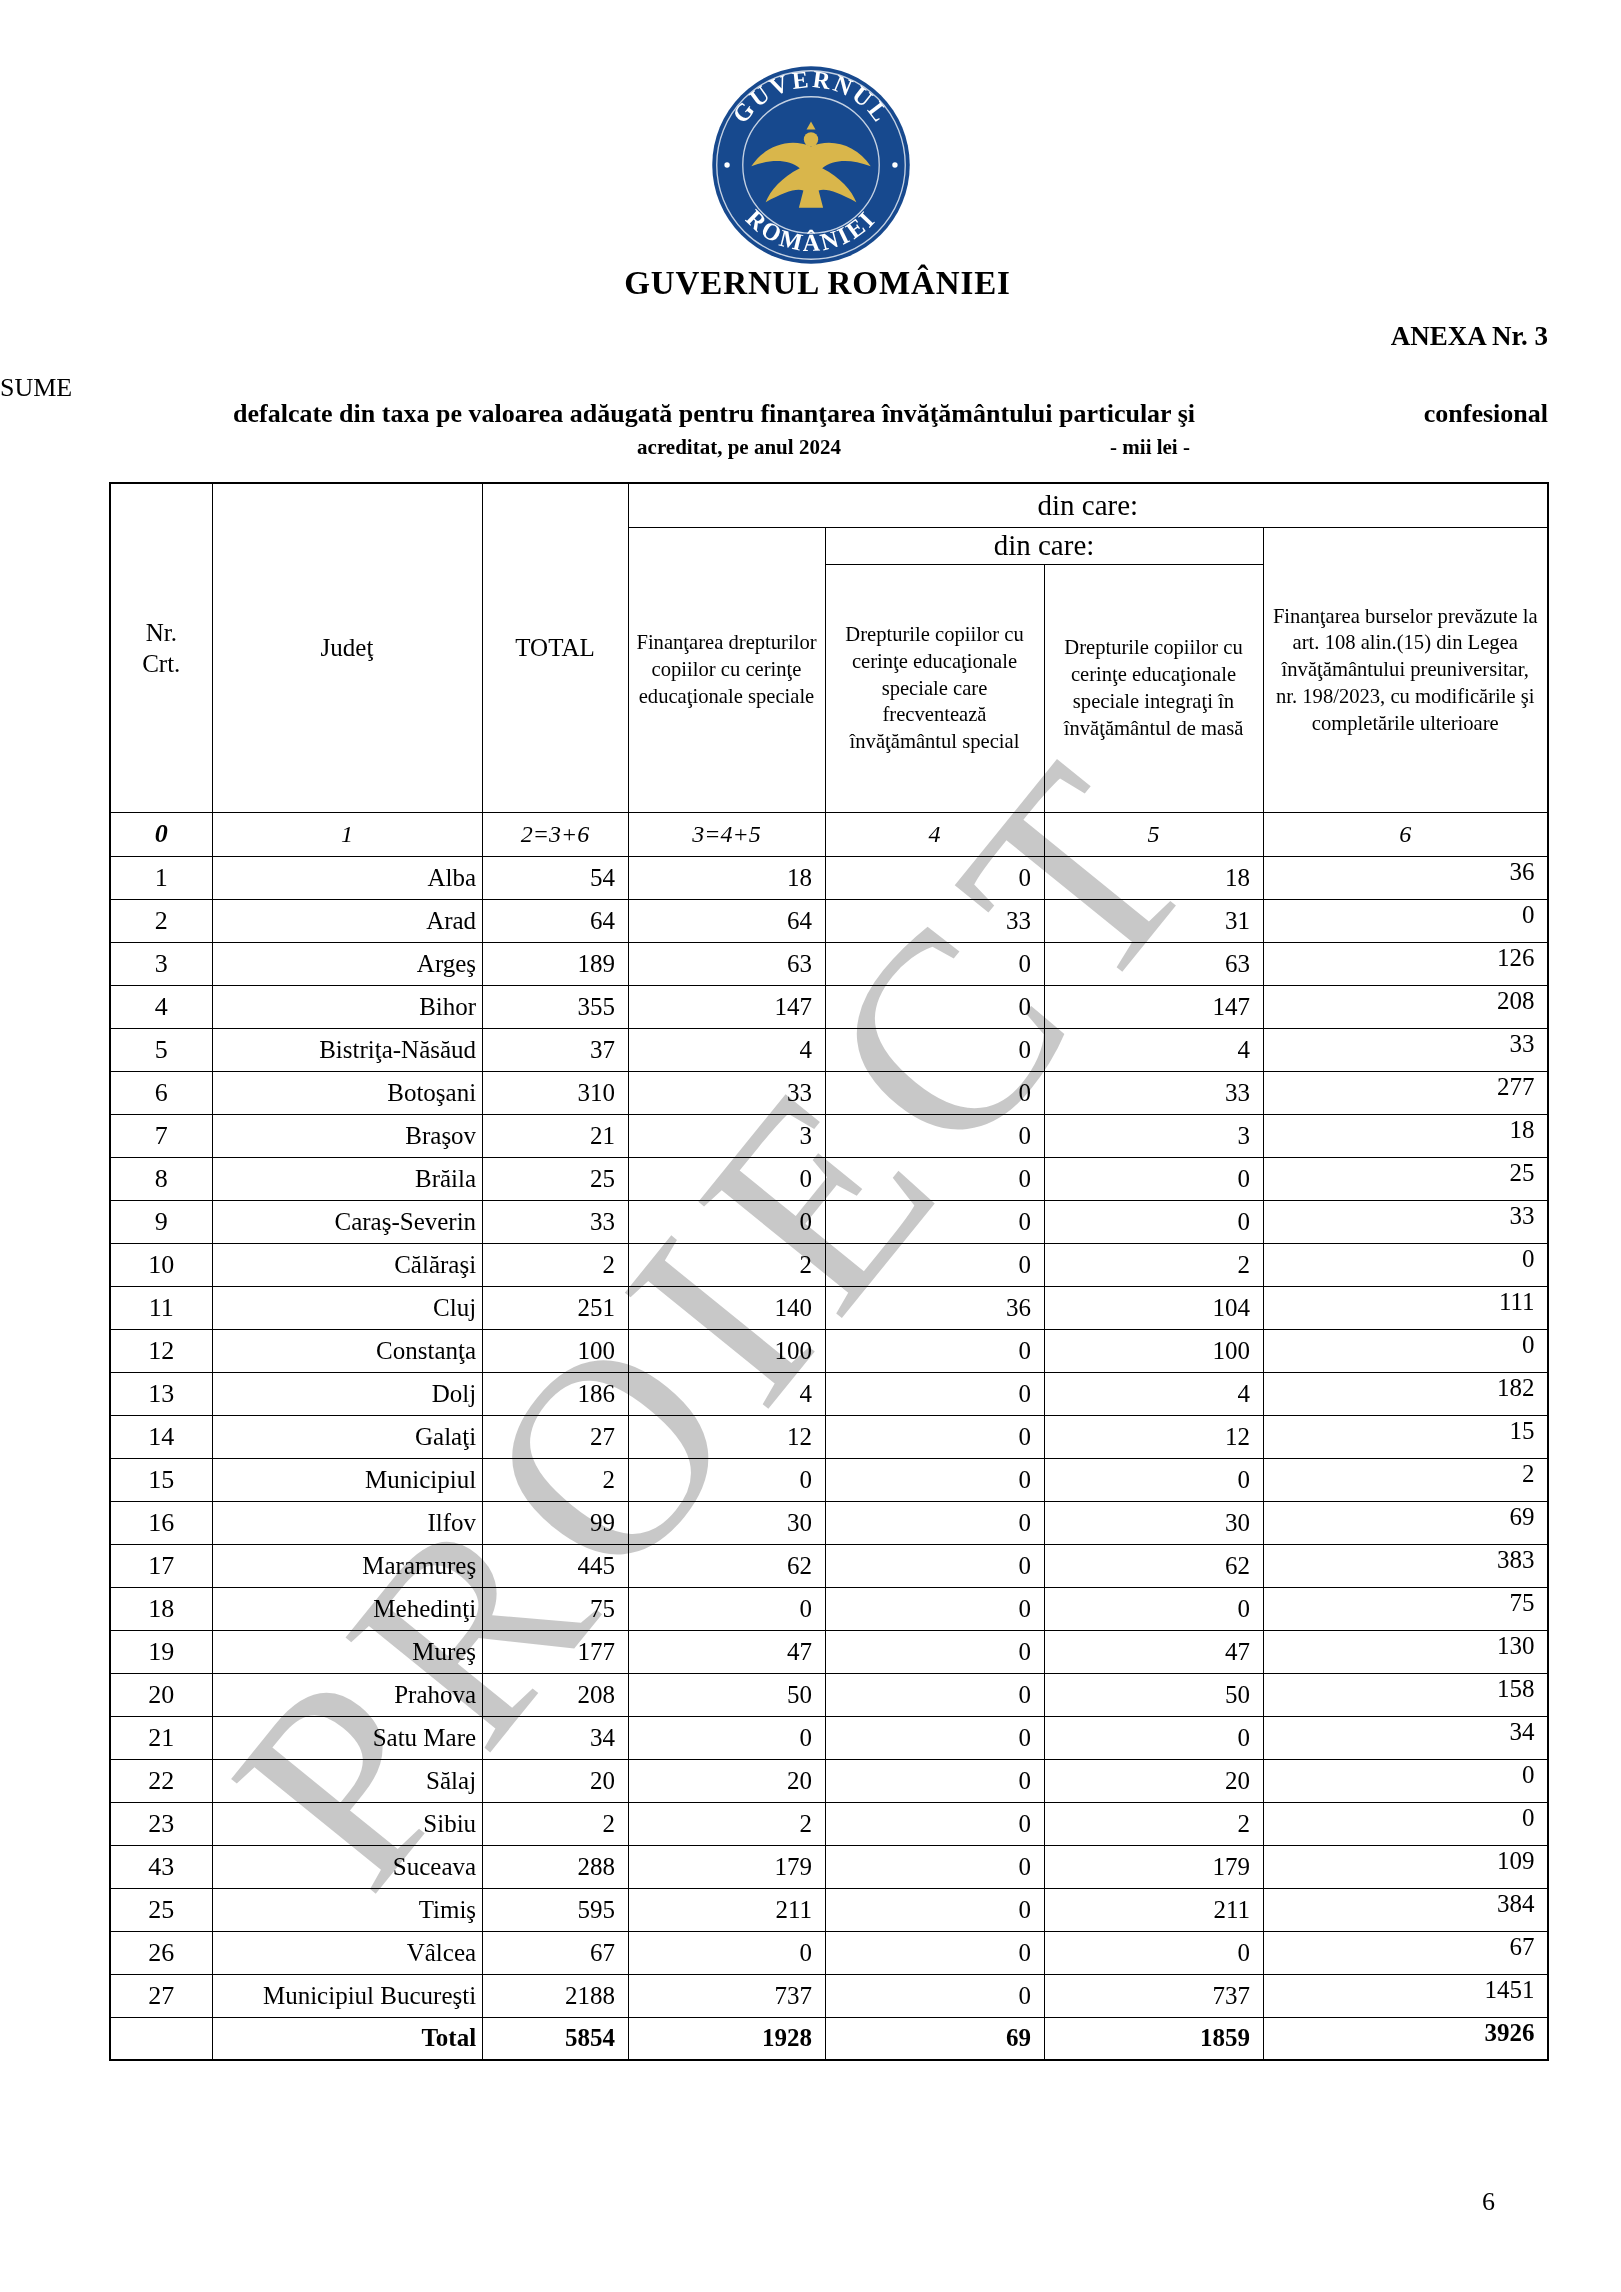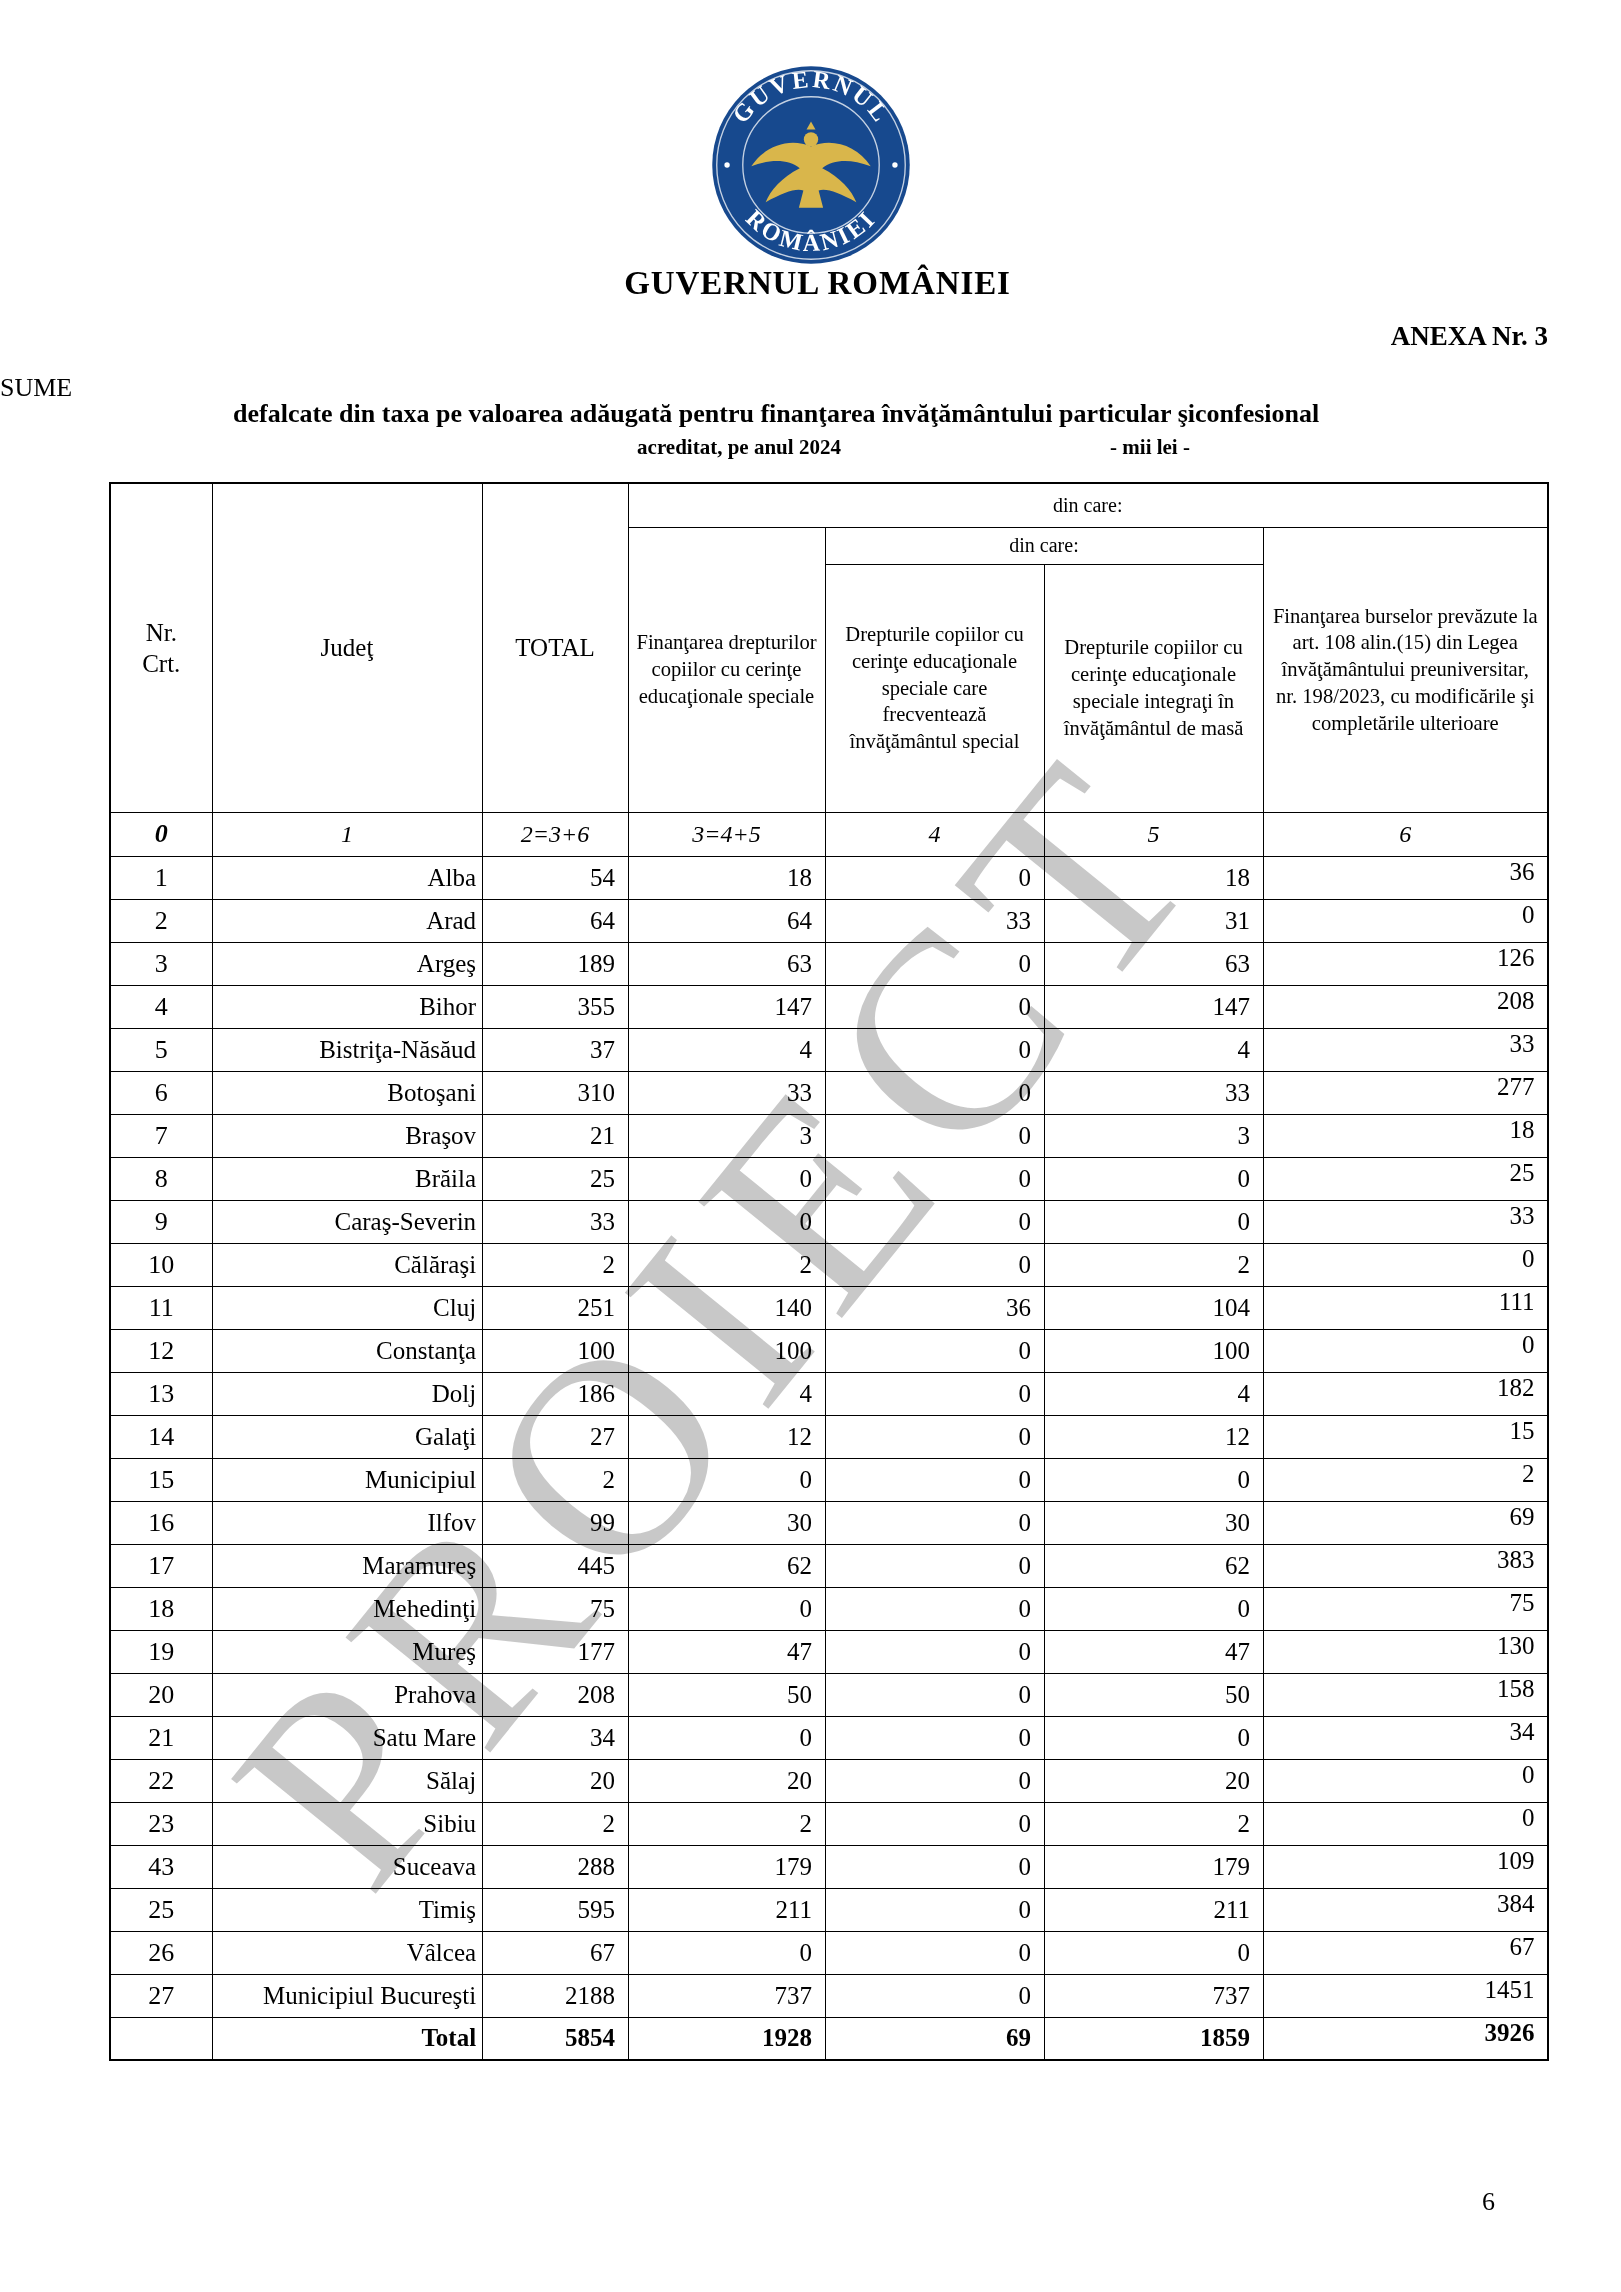--- a/index.html
+++ b/index.html
@@ -70,20 +70,21 @@
     font-size: 26px;
     font-weight: normal;
     z-index: 2;
   }
   .title-line2 {
     position: absolute;
     top: 399px;
     left: 233px;
     width: 1315px;
     display: flex;
+    justify-content: space-between;
     font-size: 26px;
     font-weight: bold;
     z-index: 2;
   }
   .title-line3 {
     position: absolute;
     top: 435px;
     left: 16px;
     width: 100%;
     height: 36px;
@@ -120,21 +121,21 @@
     padding: 0 5.4px;
     background: transparent;
     overflow: hidden;
   }
   th { font-weight: normal; text-align: center; vertical-align: middle; }
   .hrow-a { height: 44px; }
   .hrow-b { height: 37px; }
   .hrow-c { height: 248px; }
   .hc-big { font-size: 25px; }
   .nrcrt { white-space: pre-line; line-height: 1.25; }
-  .dincare { font-size: 20px; }
+  .dincare { font-size: 29px; }
   .hc-small { font-size: 20.6px; line-height: 1.3; padding: 3.6px 7.2px; }
 
   .figures-row { height: 44px; }
   .figures-row td {
     font-style: italic;
     font-size: 24px;
     text-align: center;
     vertical-align: middle;
   }
   .figures-row .c0 { font-size: 26px; font-weight: bold; }

